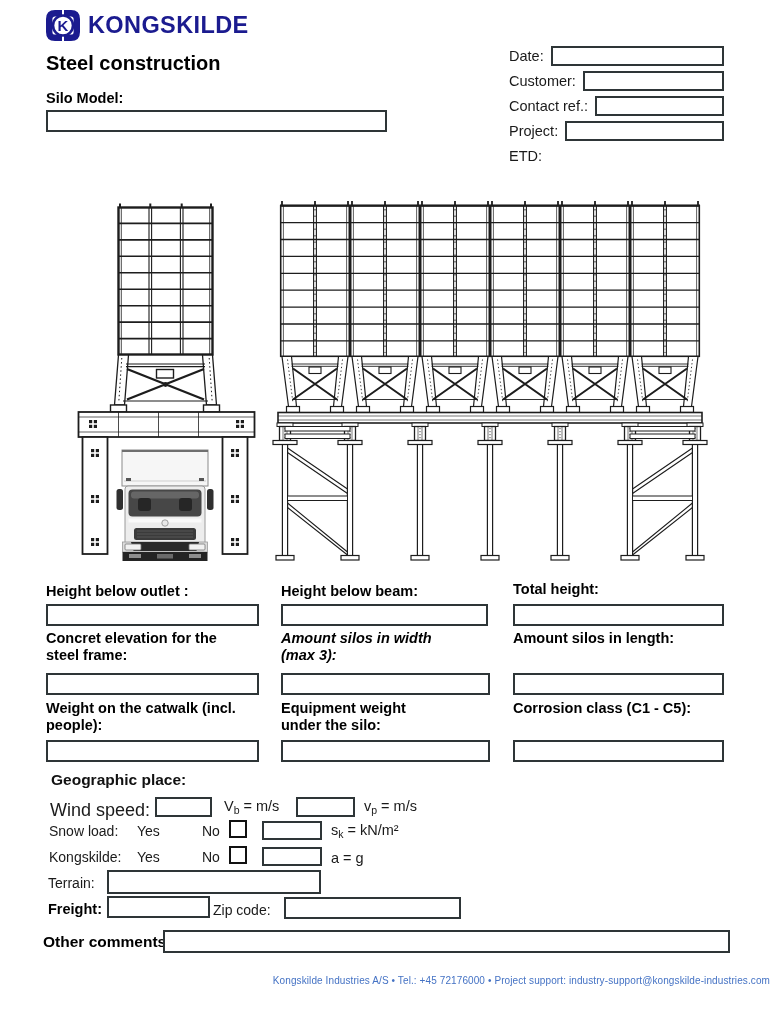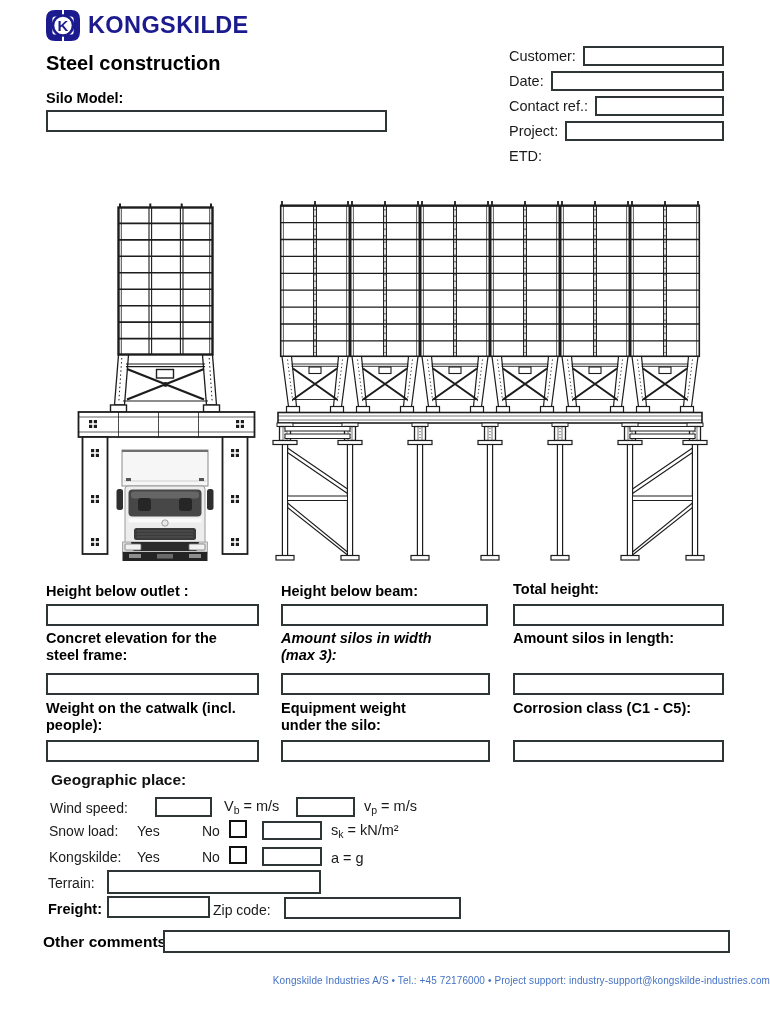--- a/index.html
+++ b/index.html
@@ -43,25 +43,25 @@
   <span class="word">KONGSKILDE</span>
 </div>
 
 <div class="abs" id="title">Steel construction</div>
 
 <div class="abs blbl" id="siloModelLbl">Silo Model:</div>
 <input class="abs box" style="left: 46px; top: 110px; width: 341px; height: 22px;" placeholder="">
 
 <div class="abs" id="meta">
   <div class="mrow">
+    <span class="lbl">Date:</span>
+    <input class="box" style="">
+  </div>
+  <div class="mrow">
     <span class="lbl">Customer:</span>
-    <input class="box" style="">
-  </div>
-  <div class="mrow">
-    <span class="lbl">Date:</span>
     <input class="box" style="">
   </div>
   <div class="mrow">
     <span class="lbl">Contact ref.:</span>
     <input class="box" style="">
   </div>
   <div class="mrow">
     <span class="lbl">Project:</span>
     <input class="box" style="">
   </div>
@@ -247,21 +247,21 @@
 
 <div class="abs blbl" style="left:46px;top:700px;width:205px;">Weight on the catwalk (incl. people):</div>
 <div class="abs blbl" style="left:281px;top:700px;width:165px;">Equipment weight under the silo:</div>
 <div class="abs blbl" style="left:513px;top:700px;width:215px;">Corrosion class (C1 - C5):</div>
 <input class="abs box" style="left: 46px; top: 740px; width: 213px; height: 22px;">
 <input class="abs box" style="left: 281px; top: 740px; width: 209px; height: 22px;">
 <input class="abs box" style="left: 513px; top: 740px; width: 211px; height: 22px;">
 
 <div class="abs" style="left:51px;top:771px;font-size:15.5px;font-weight:bold;">Geographic place:</div>
 
-<span class="abs lbl" style="left:50px;top:800px;font-size:14px;">Wind speed:</span>
+<span class="abs lbl" style="left:50px;top:800px;font-size:18px;">Wind speed:</span>
 <input class="abs box" style="left: 155px; top: 797px; width: 57px; height: 20px;">
 <span class="abs unit" style="left:224px;top:798px;"><span>V</span><span class="sb">b</span><span class="eq">= m/s</span></span>
 <input class="abs box" style="left: 296px; top: 797px; width: 59px; height: 20px;">
 <span class="abs unit" style="left:364px;top:798px;text-align:center;"><span>v</span><span class="sb">p</span><span class="eq">= m/s</span></span>
 
 <span class="abs lbl" style="left:49px;top:823px;font-size:14px;text-align:center;">Snow load:</span>
 <span class="abs lbl" style="left:137px;top:823px;font-size:14px;">Yes</span>
 <span class="abs lbl" style="left:202px;top:823px;font-size:14px;">No</span>
 <input type="checkbox" class="abs chk" style="left: 229px; top: 820px;">
 <input class="abs box" style="left: 262px; top: 821px; width: 60px; height: 19px;">

